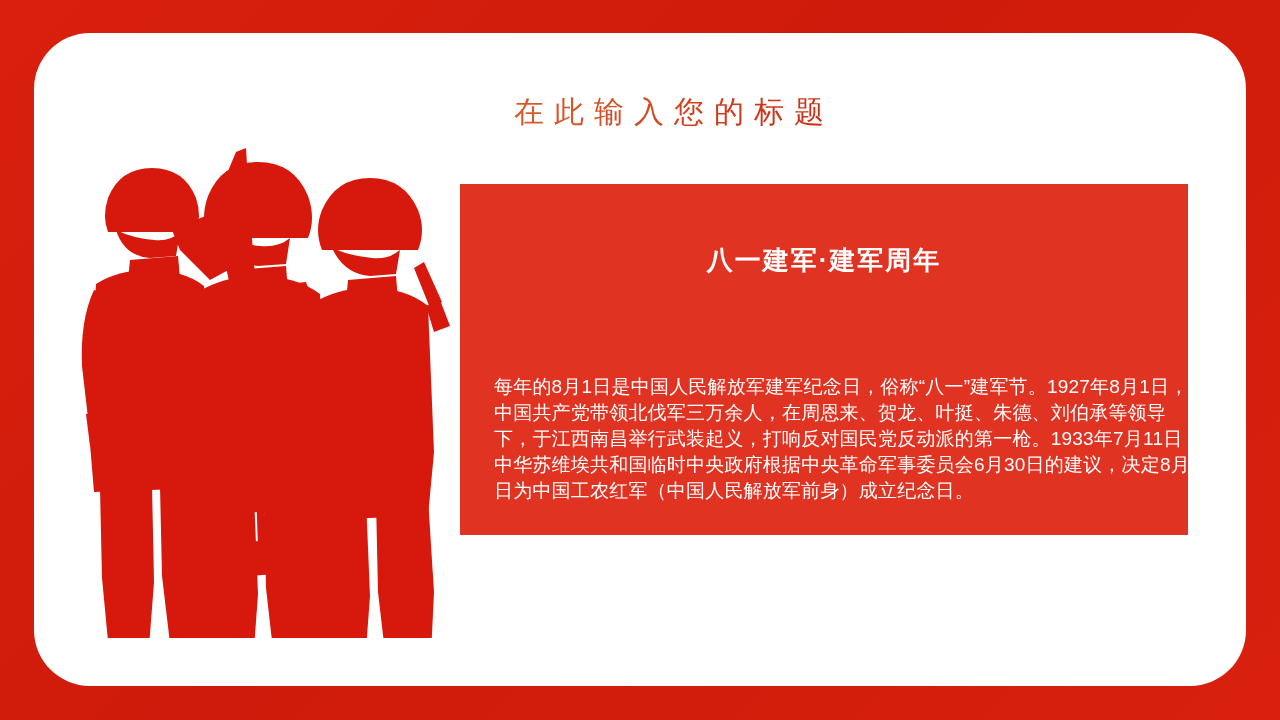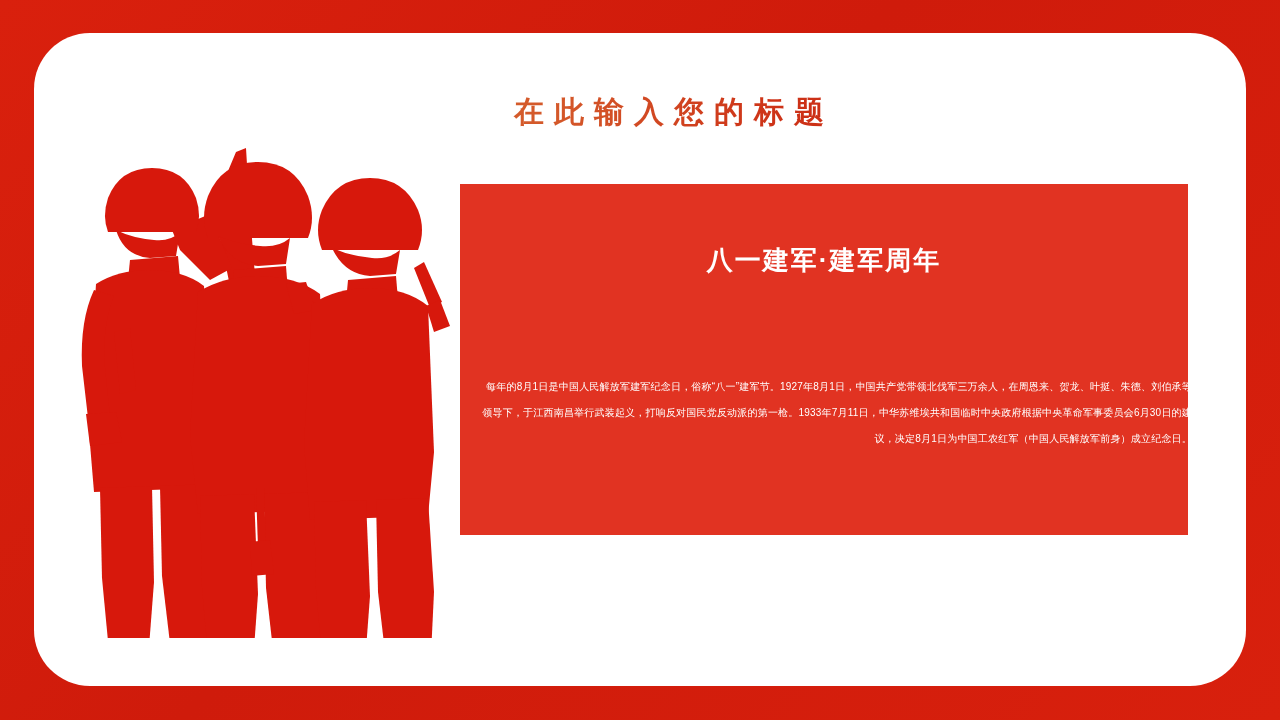--- a/index.html
+++ b/index.html
@@ -11,39 +11,39 @@
     position:relative; width:1280px; height:720px;
     background:linear-gradient(135deg,#d9200d 0%,#cf1b0b 45%,#d8200d 100%);
   }
   #card {
     position:absolute; left:34px; top:33px; width:1212px; height:653px;
     background:#ffffff; border-radius:56px; overflow:hidden;
   }
   #slide-title {
     position:absolute; left:330px; top:57px; width:620px; height:44px;
     text-align:center;
-    font-size:30px; font-weight:700; letter-spacing:10px; line-height:44px;
+    font-size:30px; font-weight:400; letter-spacing:10px; line-height:44px;
     white-space:nowrap;
     background:linear-gradient(90deg,#d4622e 0%,#d4592a 30%,#ce3418 65%,#c62410 100%);
     -webkit-background-clip:text; background-clip:text;
     -webkit-text-fill-color:transparent; color:transparent;
   }
   #red-panel {
     position:absolute; left:426px; top:151px; width:728px; height:351px;
     background:#e13322;
   }
   #panel-heading {
     position:absolute; left:0; top:59px; width:100%;
     text-align:center; color:#ffffff;
     font-size:26px; font-weight:700; letter-spacing:2px; white-space:nowrap;
   }
   #panel-body {
-    position:absolute; left:22px; top:190px; width:710px;
-    text-align:right; color:#ffffff;
-    font-size:10px; line-height:26px; letter-spacing:0.2px;
+    position:absolute; left:34px; top:190px; width:710px;
+    text-align:left; color:#ffffff;
+    font-size:19px; line-height:26px; letter-spacing:0.2px;
   }
   #soldiers {
     position:absolute; left:26px; top:85px; width:400px; height:520px;
   }
   #soldiers svg { display:block; width:100%; height:100%; }
 </style>
 </head>
 <body>
 
 <div id="slide">

